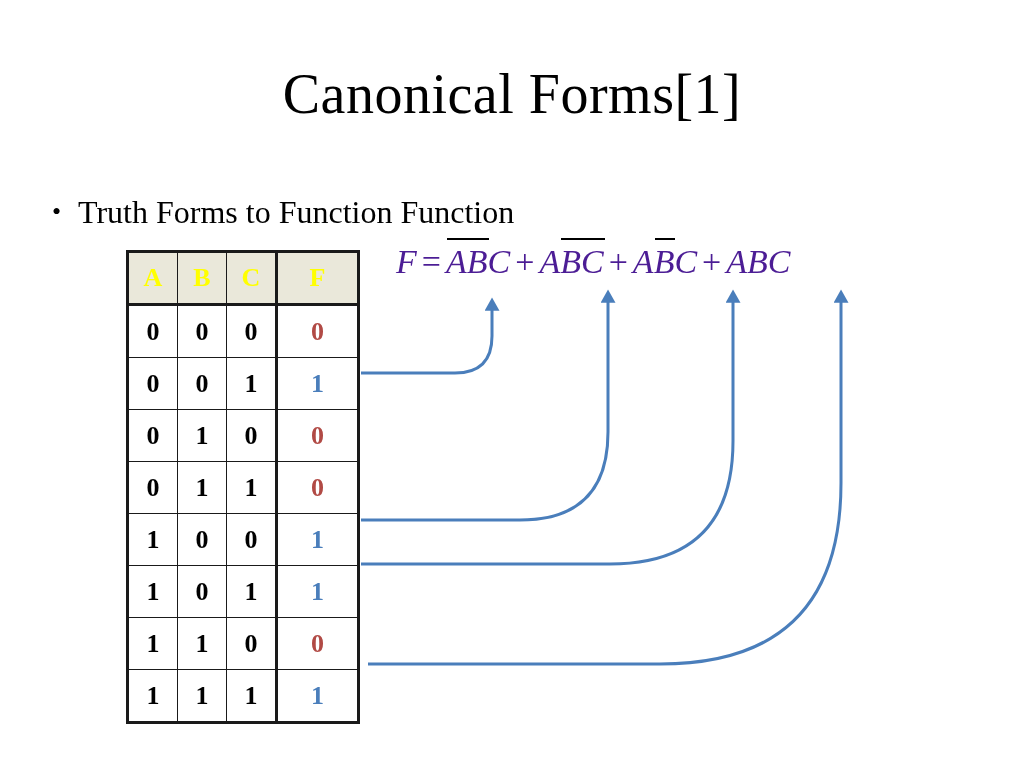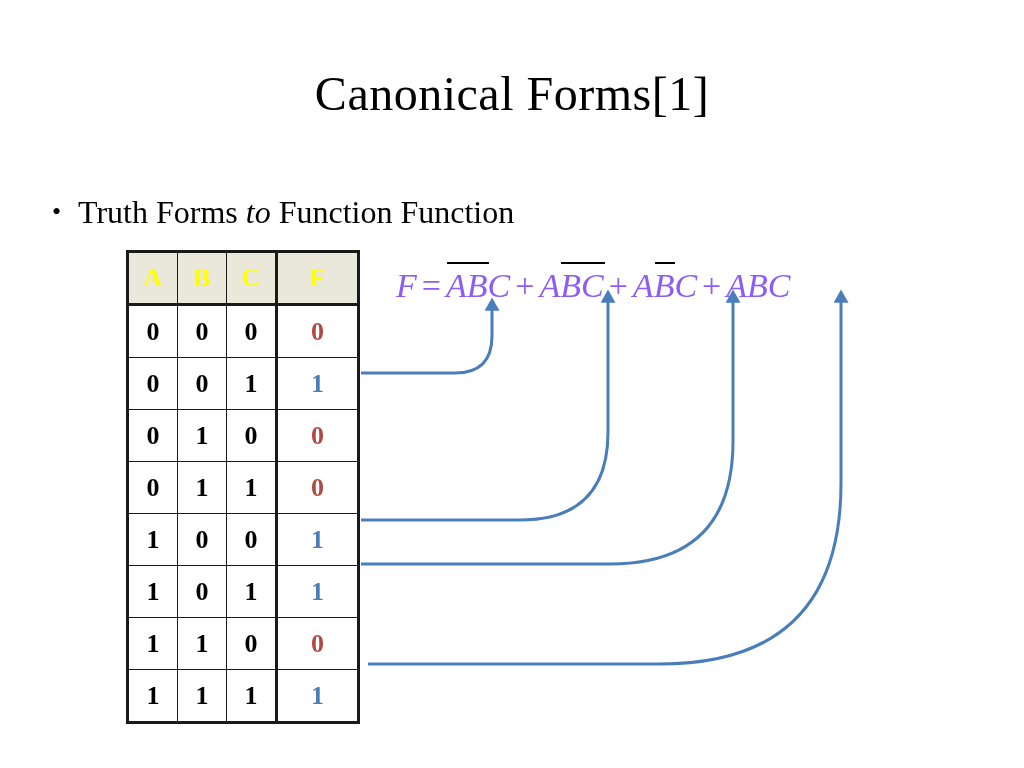--- a/index.html
+++ b/index.html
@@ -17,21 +17,21 @@
   }
 
   
   .slide-title {
     position: absolute;
     left: 0;
     top: 66px;
     width: 1024px;
     text-align: center;
     font-family: "Liberation Serif", "DejaVu Serif", serif;
-    font-size: 48px;
+    font-size: 56px;
     line-height: 56px;
     letter-spacing: 0.5px;
     color: #000000;
     white-space: nowrap;
   }
 
   
   .bullet-row {
     position: absolute;
     left: 52px;
@@ -44,21 +44,20 @@
   .bullet-dot {
     width: 26px;
     font-size: 26px;
     line-height: 40px;
     text-align: left;
   }
   .bullet-text {
     white-space: nowrap;
   }
   .bullet-text .ital {
-    font-style: italic;
   }
 
   
   .truth-table {
     position: absolute;
     left: 126px;
     top: 250px;
     width: 223px;
     border-collapse: collapse;
     border: 3px solid #1a1a1a;
@@ -97,22 +96,21 @@
   
   .equation {
     position: absolute;
     left: 396px;
     top: 240px;
     font-family: "Liberation Serif", "DejaVu Serif", serif;
     font-size: 34px;
     line-height: 44px;
     font-style: italic;
     white-space: nowrap;
-    color: #8b5cf6;
-    margin-top: 24px;
+    color: #4c1d95;
   }
   .equation .op {
     font-style: normal;
     padding: 0 5px;
   }
   .equation .term {
     letter-spacing: 0px;
   }
   .equation .bar {
     position: relative;

